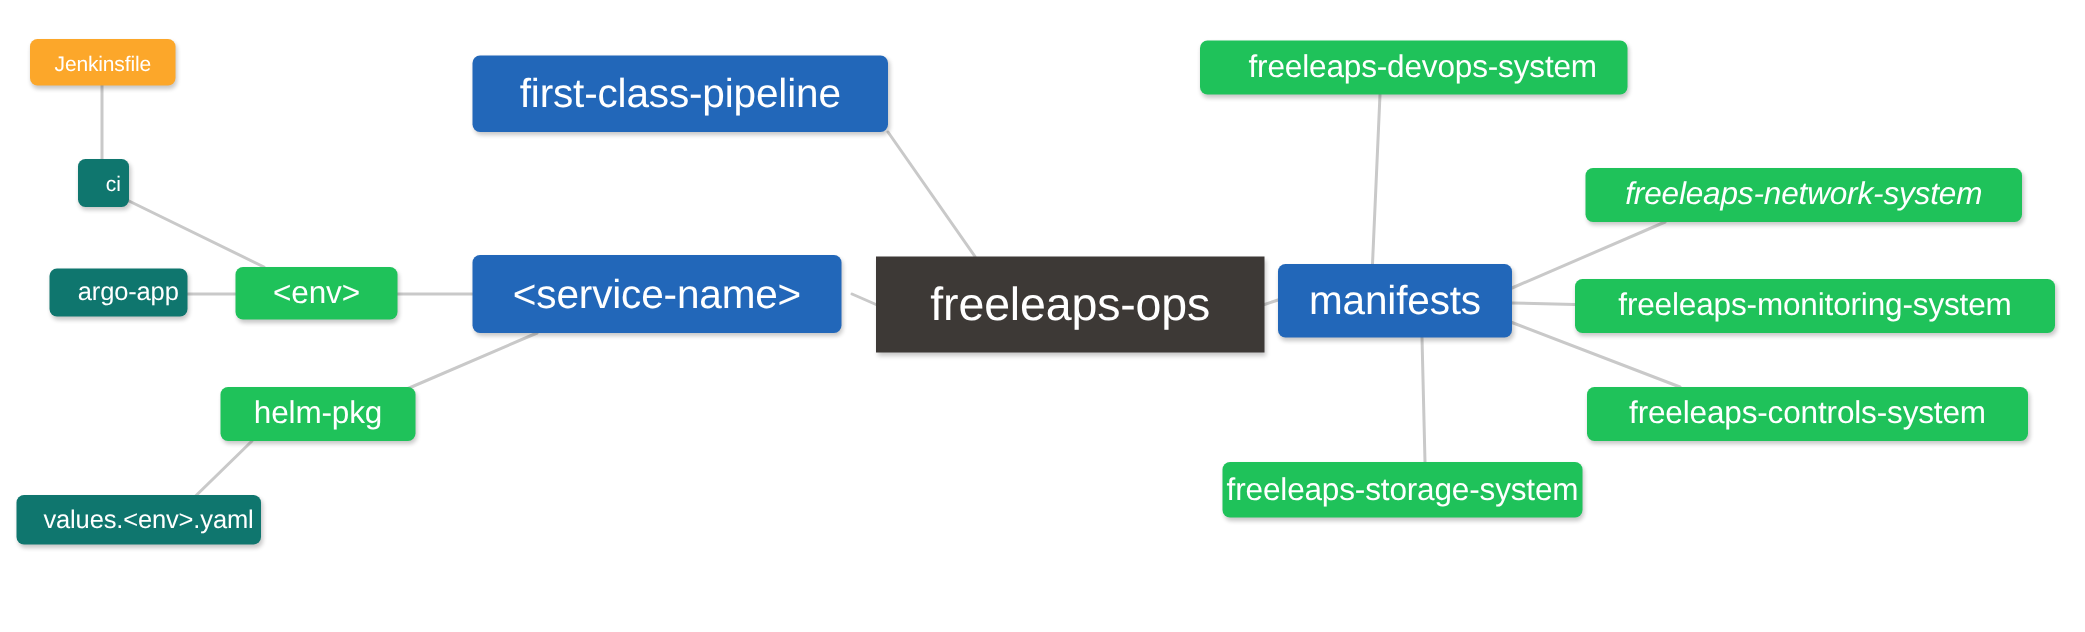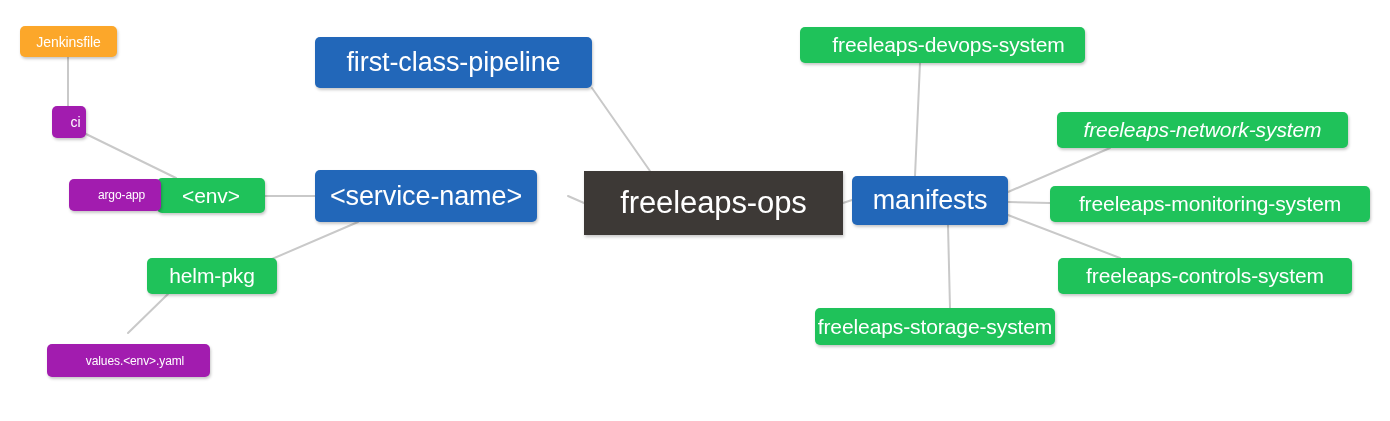--- a/index.html
+++ b/index.html
@@ -50,26 +50,26 @@
   .node.blue {
     background: #2267b9;
   }
   .node.green {
     background: #1fc25a;
   }
   .node.orange {
     background: #fca72a;
   }
   .node.red {
-    background: #a21caf;
+    background: #0f766e;
     padding-left: 13px;
   }
   .node.sz-xl { font-size: 27px; }
   .node.sz-md { font-size: 21px; }
-  .node.sz-sm { font-size: 12px; margin-left: 36px; }
+  .node.sz-sm { font-size: 17px; }
   .node.sz-xs { font-size: 14px; }
 </style>
 </head>
 <body>
 
 <div id="canvas">
   <svg id="edges" viewBox="0 0 1390 421" preserveAspectRatio="none">
       <line x1="584" y1="203" x2="568" y2="196" stroke="#c9c9c9" stroke-width="2" stroke-linecap="round"></line>
       <line x1="650" y1="171" x2="592" y2="88" stroke="#c9c9c9" stroke-width="2" stroke-linecap="round"></line>
       <line x1="843" y1="203" x2="852" y2="200" stroke="#c9c9c9" stroke-width="2" stroke-linecap="round"></line>
@@ -80,28 +80,28 @@
       <line x1="68" y1="106" x2="68" y2="57" stroke="#c9c9c9" stroke-width="2" stroke-linecap="round"></line>
       <line x1="168" y1="294" x2="128" y2="333" stroke="#c9c9c9" stroke-width="2" stroke-linecap="round"></line>
       <line x1="915" y1="176" x2="920" y2="63" stroke="#c9c9c9" stroke-width="2" stroke-linecap="round"></line>
       <line x1="1008" y1="192" x2="1110" y2="148" stroke="#c9c9c9" stroke-width="2" stroke-linecap="round"></line>
       <line x1="1008" y1="202" x2="1050" y2="203" stroke="#c9c9c9" stroke-width="2" stroke-linecap="round"></line>
       <line x1="1008" y1="215" x2="1120" y2="258" stroke="#c9c9c9" stroke-width="2" stroke-linecap="round"></line>
       <line x1="948" y1="225" x2="950" y2="308" stroke="#c9c9c9" stroke-width="2" stroke-linecap="round"></line>
     </svg>
   <div id="node-layer">
       <div class="node root root" style="left: 584px; top: 171px; width: 259px; height: 64px;">freeleaps-ops</div>
-      <div class="node blue sz-xl" style="left: 315px; top: 170px; width: 222px; height: 52px;">&lt;service-name&gt;</div>
+      <div class="node blue sz-xl" style="left: 315px; top: 170px; width: 246px; height: 52px;">&lt;service-name&gt;</div>
       <div class="node blue sz-xl" style="left: 315px; top: 37px; width: 277px; height: 51px;">first-class-pipeline</div>
       <div class="node blue sz-xl" style="left: 852px; top: 176px; width: 156px; height: 49px;">manifests</div>
       <div class="node green sz-md" style="left: 157px; top: 178px; width: 108px; height: 35px;">&lt;env&gt;</div>
       <div class="node green sz-md" style="left: 147px; top: 258px; width: 130px; height: 36px;">helm-pkg</div>
       <div class="node orange sz-xs" style="left: 20px; top: 26px; width: 97px; height: 31px;">Jenkinsfile</div>
       <div class="node red sz-xs" style="left: 52px; top: 106px; width: 34px; height: 32px;">ci</div>
       <div class="node red sz-sm" style="left: 33px; top: 179px; width: 92px; height: 32px;">argo-app</div>
-      <div class="node red sz-sm" style="left: 11px; top: 344px; width: 163px; height: 33px;">values.&lt;env&gt;.yaml</div>
+      <div class="node red sz-sm" style="left: 11px; top: 330px; width: 163px; height: 33px;">values.&lt;env&gt;.yaml</div>
       <div class="node green sz-md" style="left: 800px; top: 27px; width: 285px; height: 36px; padding-left: 12px;">freeleaps-devops-system</div>
       <div class="node green sz-md" style="left: 1057px; top: 112px; width: 291px; height: 36px; font-style: italic;">freeleaps-network-system</div>
       <div class="node green sz-md" style="left: 1050px; top: 186px; width: 320px; height: 36px;">freeleaps-monitoring-system</div>
       <div class="node green sz-md" style="left: 1058px; top: 258px; width: 294px; height: 36px;">freeleaps-controls-system</div>
       <div class="node green sz-md" style="left: 815px; top: 308px; width: 240px; height: 37px;">freeleaps-storage-system</div>
     </div>
 </div>
 
 </body></html>

